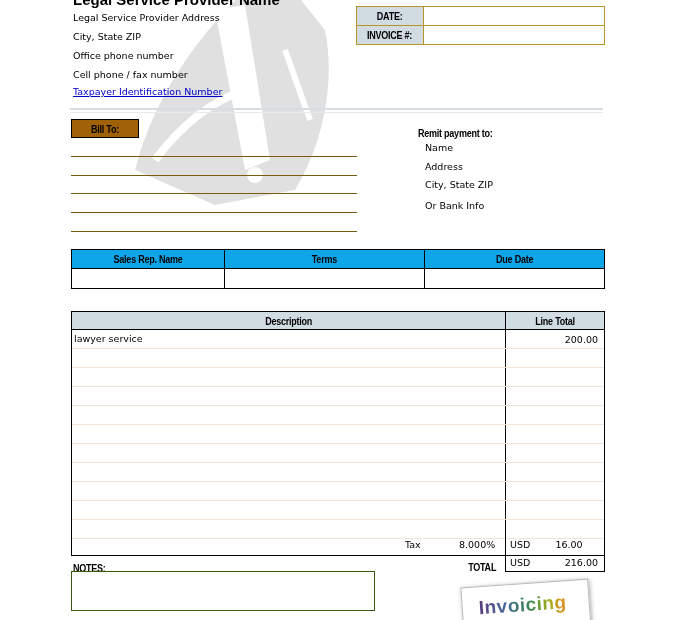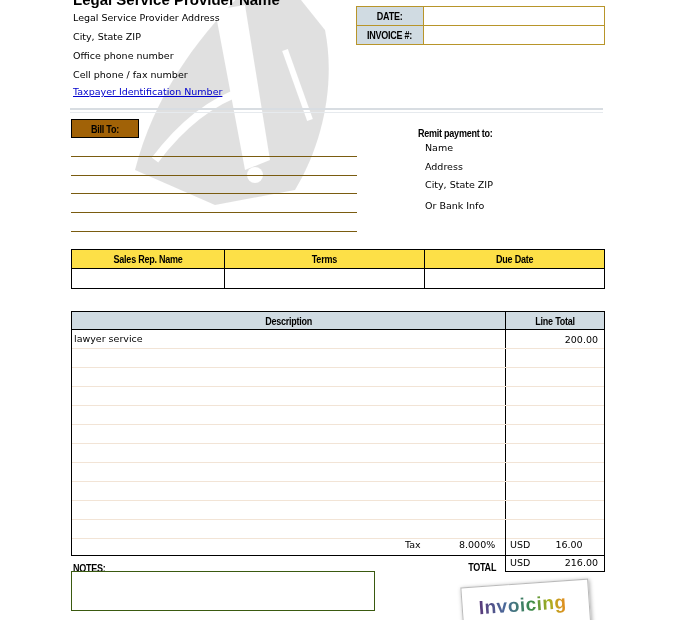--- a/index.html
+++ b/index.html
@@ -19,21 +19,21 @@
                  border-right:1px solid #b8952a; display:flex; align-items:center; justify-content:center; }
   .dtable .val { position:absolute; left:67px; top:0; right:0; height:18px; }
   .sep1 { left:70px; top:108px; width:533px; height:2px; background:#d8dde2; }
   .sep2 { left:70px; top:112px; width:533px; height:1px; background:#e6eaee; }
   .billto { left:71px; top:119px; width:66px; height:17px; background:#a16207; border:1px solid #000;
             display:flex; align-items:center; justify-content:center; }
   .bline { left:71px; width:286px; height:1px; background:#7a5c10; }
   .remit-h { left:406px; top:122px;margin-left:12px; }
   .remit { left:425px; font-size:9.5px; }
   .srt { left:71px; top:249px; width:532px; height:38px; border:1px solid #000; }
-  .srt .h { position:absolute; top:0; height:18px; background:#fde047; border-bottom:1px solid #000;
+  .srt .h { position:absolute; top:0; height:18px; background:#0ea5e9; border-bottom:1px solid #000;
             display:flex; align-items:center; justify-content:center; }
   .srt .vl { position:absolute; top:0; width:1px; height:38px; background:#000; }
   .items { left:71px; top:291px; width:532px; height:243px; border:1px solid #000;margin-top:20px; }
   .items .h { position:absolute; top:0; height:17px; background:#d0dbe2; border-bottom:1px solid #000;
               display:flex; align-items:center; justify-content:center; }
   .items .vl { position:absolute; left:433px; top:0; width:1px; height:243px; background:#000; }
   .items .rl { position:absolute; left:0; width:532px; height:1px; background:#f2e4d6; }
   .cell { position:absolute; font-size:9.5px; }
   .totbox { left:505px; top:534px; width:98px; height:37px; border:1px solid #000; border-top:none; }
   .notes-box { left:71px; top:571px; width:302px; height:38px; border:1px solid #3a5a10; }

